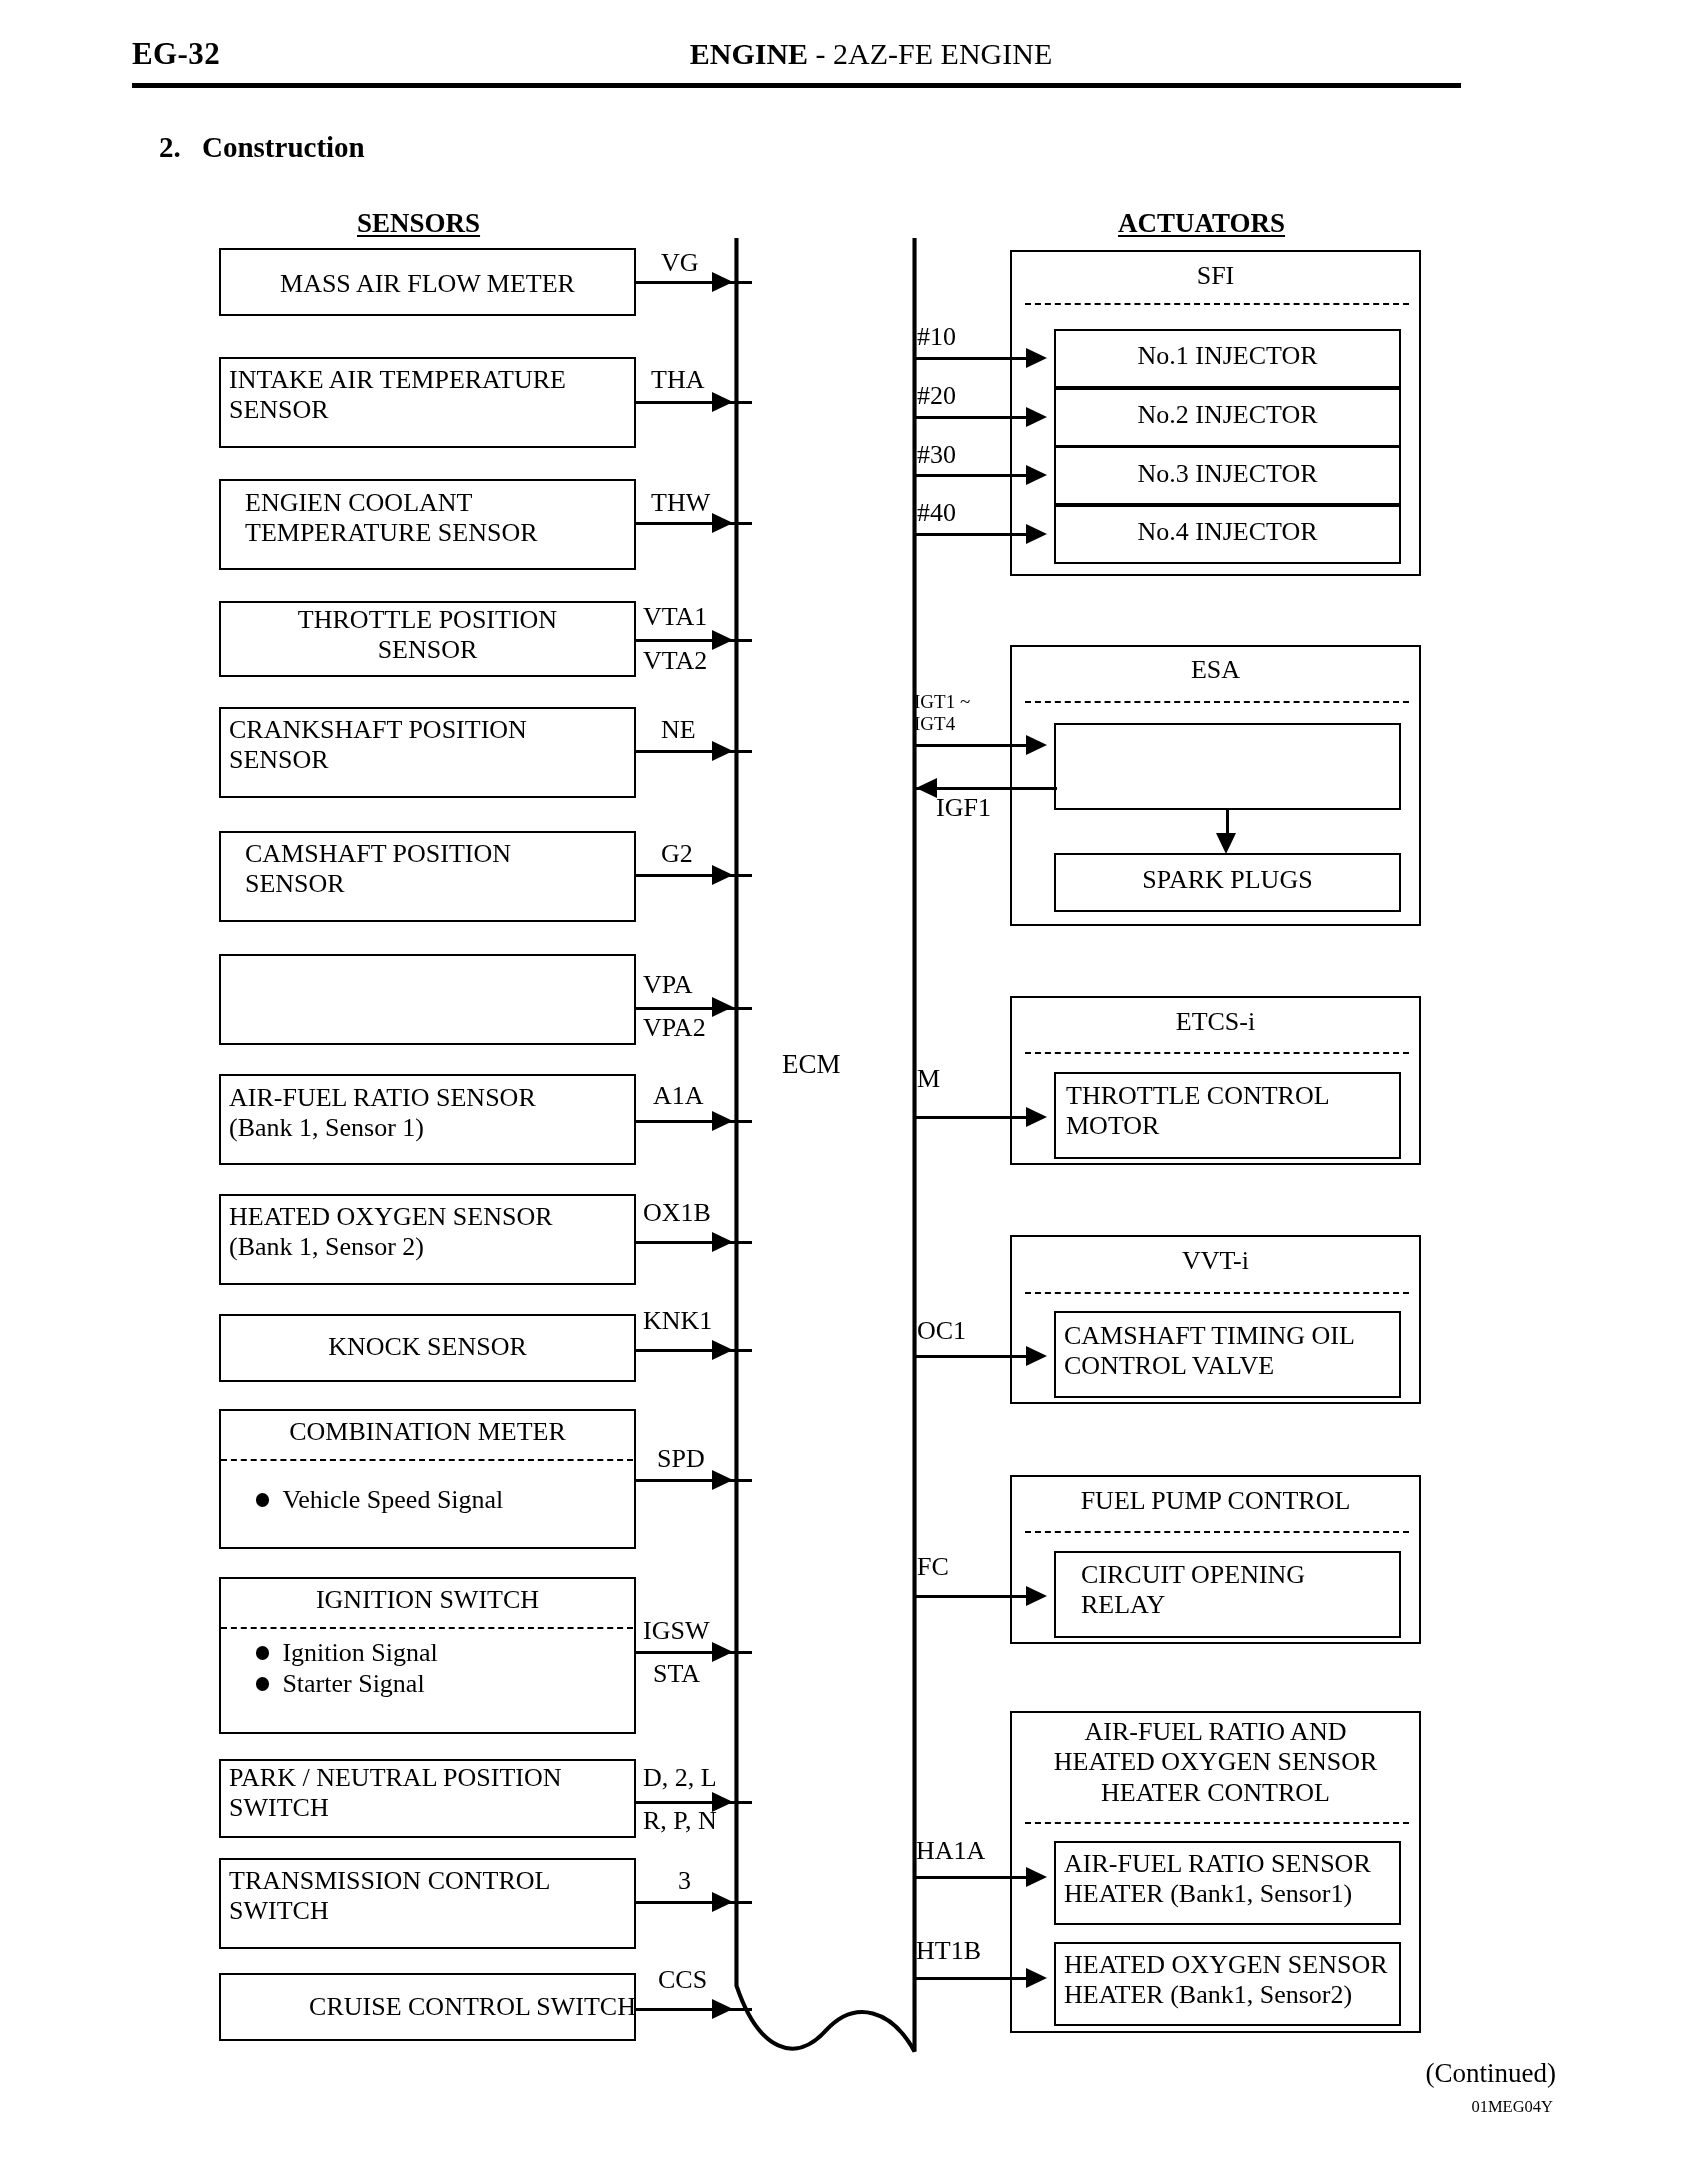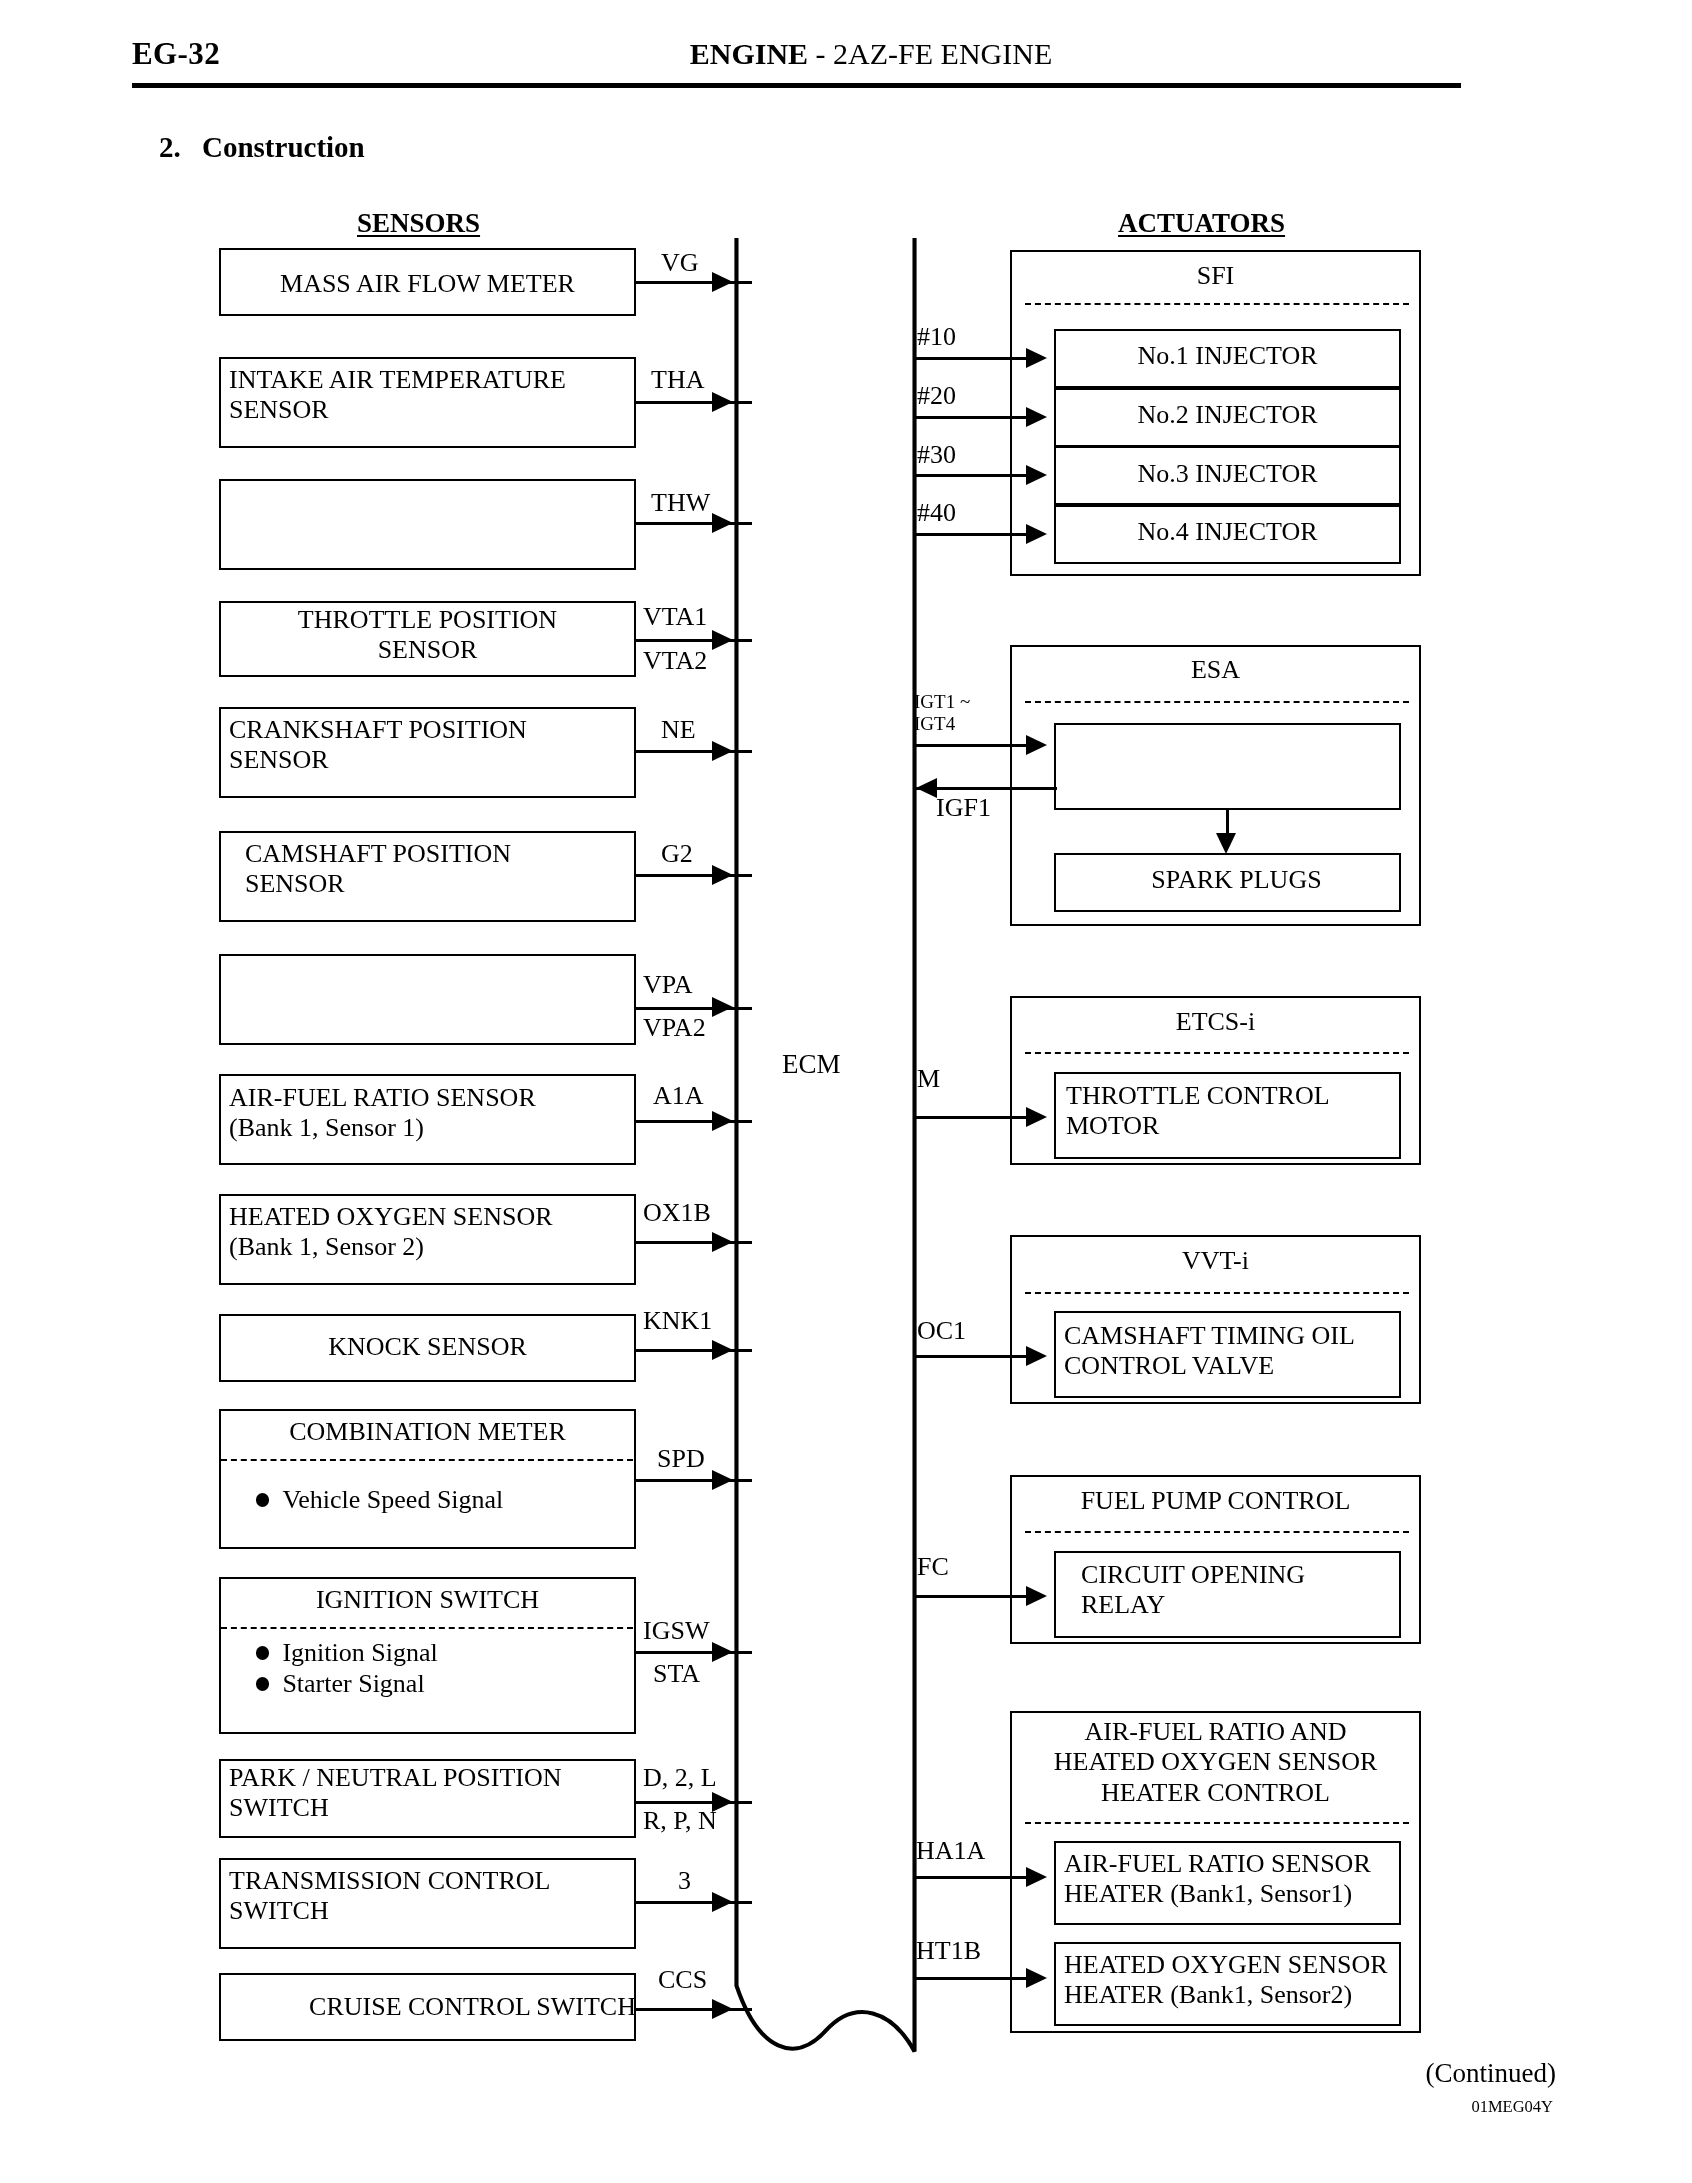--- a/index.html
+++ b/index.html
@@ -217,20 +217,22 @@
   <div class="sig" style="left:661px;top:248px;">VG</div>
 
   <div class="box" style="left:219px;top:357px;width:417px;height:91px;"></div>
   <div class="box-txt" style="left:229px;top:365px;width:409px;">INTAKE AIR TEMPERATURE
 SENSOR</div>
   <div class="hline" style="left:636px;top:401px;width:116px;"></div>
   <div class="arrow-r" style="left:712px;top:392px;"></div>
   <div class="sig" style="left:651px;top:365px;">THA</div>
 
   <div class="box" style="left:219px;top:479px;width:417px;height:91px;"></div>
+  <div class="box-txt" style="left:245px;top:488px;width:388px;">ENGIEN COOLANT
+TEMPERATURE SENSOR</div>
   <div class="hline" style="left:636px;top:522px;width:116px;"></div>
   <div class="arrow-r" style="left:712px;top:513px;"></div>
   <div class="sig" style="left:651px;top:488px;">THW</div>
 
   <div class="box" style="left:219px;top:601px;width:417px;height:76px;"></div>
   <div class="box-txt ctr" style="left:219px;top:605px;width:417px;">THROTTLE POSITION
 SENSOR</div>
   <div class="hline" style="left:636px;top:639px;width:116px;"></div>
   <div class="arrow-r" style="left:712px;top:630px;"></div>
   <div class="sig" style="left:643px;top:602px;">VTA1</div>
@@ -347,21 +349,21 @@
   <div class="box" style="left:1010px;top:645px;width:411px;height:281px;"></div>
   <div class="box-txt ctr" style="left:1010px;top:655px;width:411px;">ESA</div>
   <div class="dash" style="left:1025px;top:701px;width:384px;"></div>
 
   <div class="box" style="left:1054px;top:723px;width:347px;height:87px;"></div>
 
   <div class="vline" style="left:1226px;top:810px;height:35px;"></div>
   <div class="arrow-d" style="left:1216px;top:833px;"></div>
 
   <div class="box" style="left:1054px;top:853px;width:347px;height:59px;"></div>
-  <div class="box-txt ctr" style="left:1054px;top:865px;width:347px;padding-left:9px;">SPARK PLUGS</div>
+  <div class="box-txt ctr" style="left:1054px;top:865px;width:347px;">SPARK PLUGS</div>
 
   <div class="hline" style="left:915px;top:744px;width:122px;"></div>
   <div class="arrow-r" style="left:1026px;top:735px;"></div>
   <div class="sig small" style="left:914px;top:691px;white-space:pre-line;">IGT1 ~
 IGT4</div>
 
   <div class="hline" style="left:915px;top:787px;width:142px;"></div>
   <div class="arrow-l" style="left:916px;top:778px;"></div>
   <div class="sig" style="left:936px;top:793px;">IGF1</div>
 

